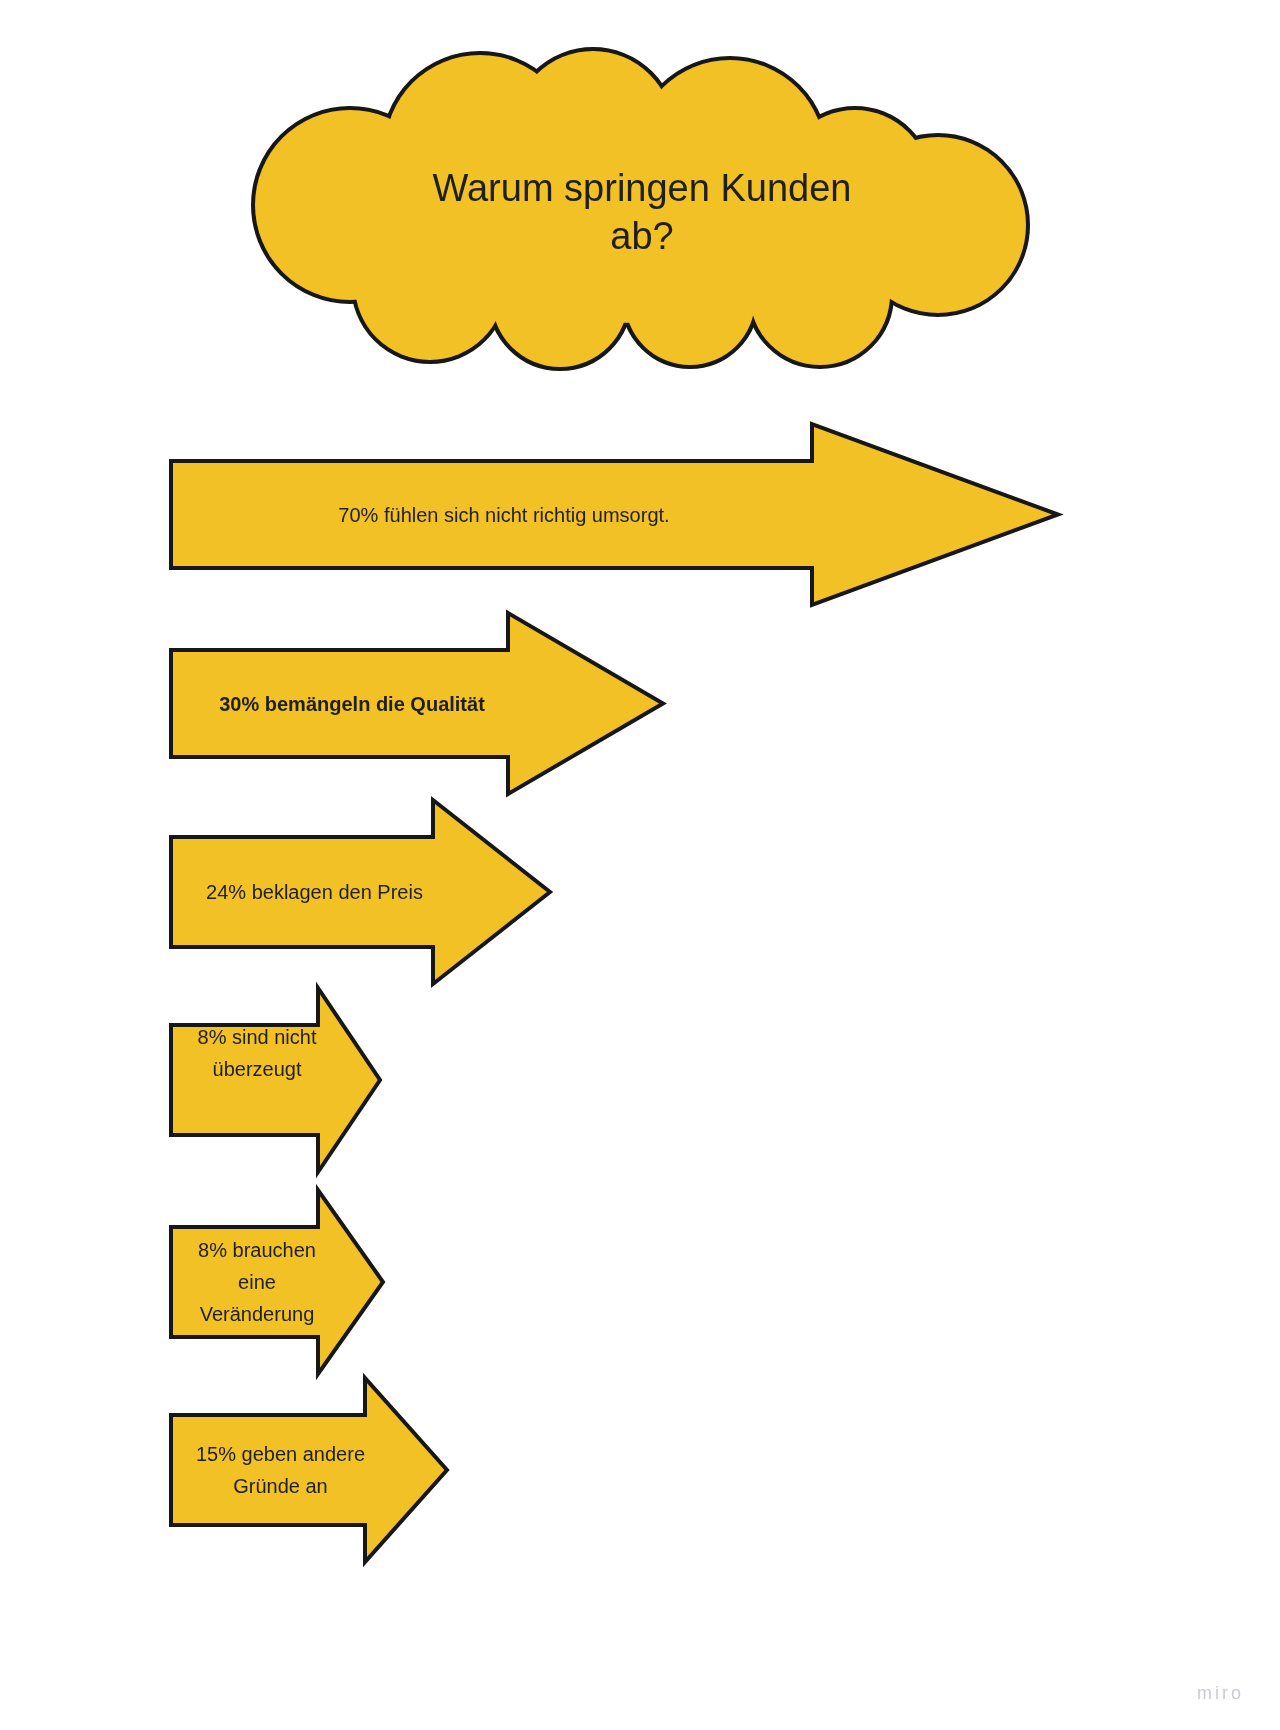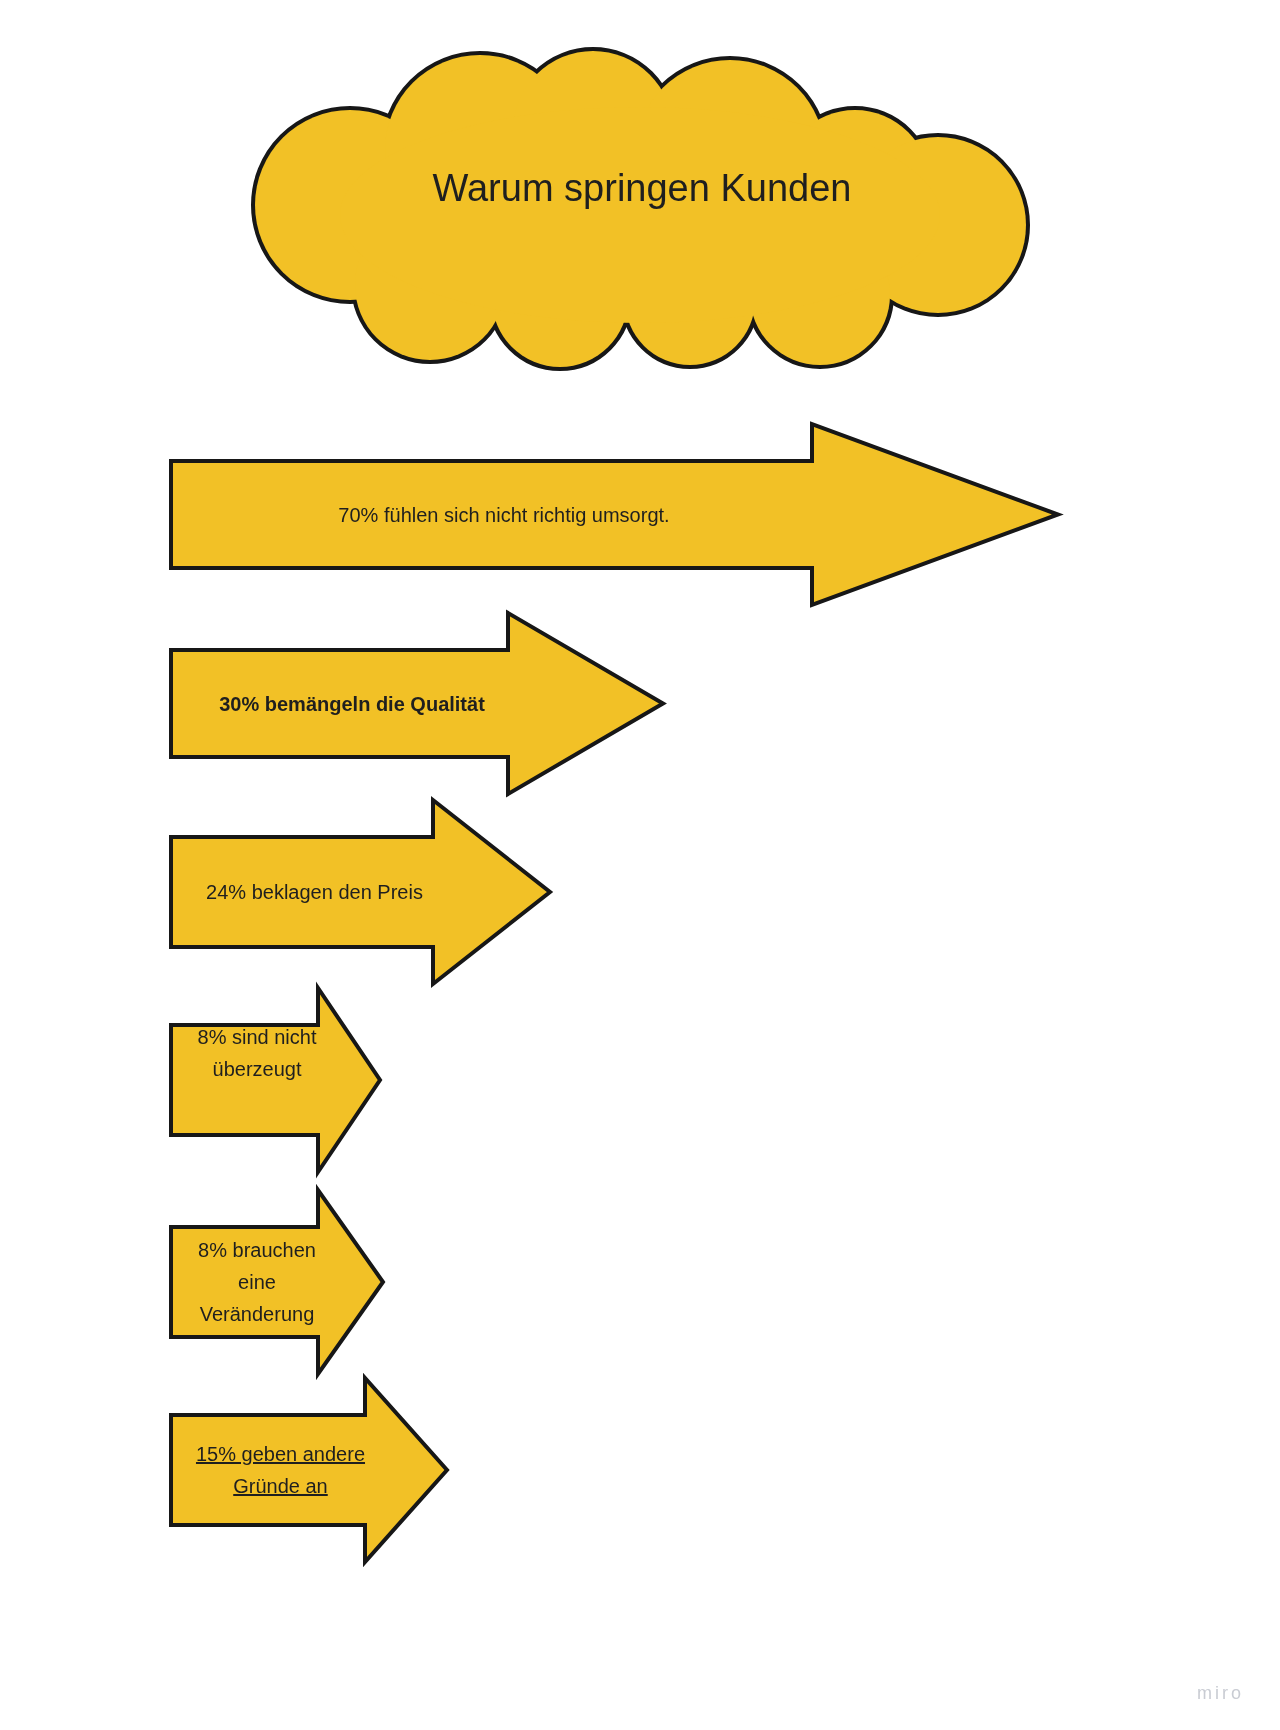--- a/index.html
+++ b/index.html
@@ -71,20 +71,21 @@
         <polygon points="171,650 508,650 508,613 663,703.5 508,794 508,757 171,757" class="arrow-shape"></polygon>
         <polygon points="171,837 433,837 433,800 550,892 433,984 433,947 171,947" class="arrow-shape"></polygon>
         <polygon points="171,1025 318,1025 318,988 380,1080 318,1172 318,1135 171,1135" class="arrow-shape"></polygon>
         <polygon points="171,1227 318,1227 318,1190 383,1282 318,1374 318,1337 171,1337" class="arrow-shape"></polygon>
         <polygon points="171,1415 365,1415 365,1378 447,1470 365,1562 365,1525 171,1525" class="arrow-shape"></polygon>
       </g>
   </svg>
 
   <div class="cloud-label">
     <div>Warum springen Kunden</div>
+    <div>ab?</div>
   </div>
 
   <div id="labels">
       <div class="arrow-label" style="left: 171px; top: 461px; width: 666px; height: 107px; text-align: center;">
         <div>70% fühlen sich nicht richtig umsorgt.</div>
       </div>
       <div class="arrow-label" style="left: 171px; top: 650px; width: 362px; height: 107px; font-weight: bold;">
         <div>30% bemängeln die Qualität</div>
       </div>
       <div class="arrow-label" style="left: 171px; top: 837px; width: 287px; height: 110px;">
@@ -92,20 +93,20 @@
       </div>
       <div class="arrow-label" style="left: 171px; top: 998px; width: 172px; height: 110px;">
         <div>8% sind nicht</div>
         <div>überzeugt</div>
       </div>
       <div class="arrow-label" style="left: 171px; top: 1227px; width: 172px; height: 110px;">
         <div>8% brauchen</div>
         <div>eine</div>
         <div>Veränderung</div>
       </div>
-      <div class="arrow-label" style="left: 171px; top: 1415px; width: 219px; height: 110px; text-decoration: underline;">
+      <div class="arrow-label" style="left: 171px; top: 1415px; width: 219px; height: 110px;">
         <div>15% geben andere</div>
         <div>Gründe an</div>
       </div>
     </div>
 
   <div class="watermark">miro</div>
 </div>
 
 </body></html>

